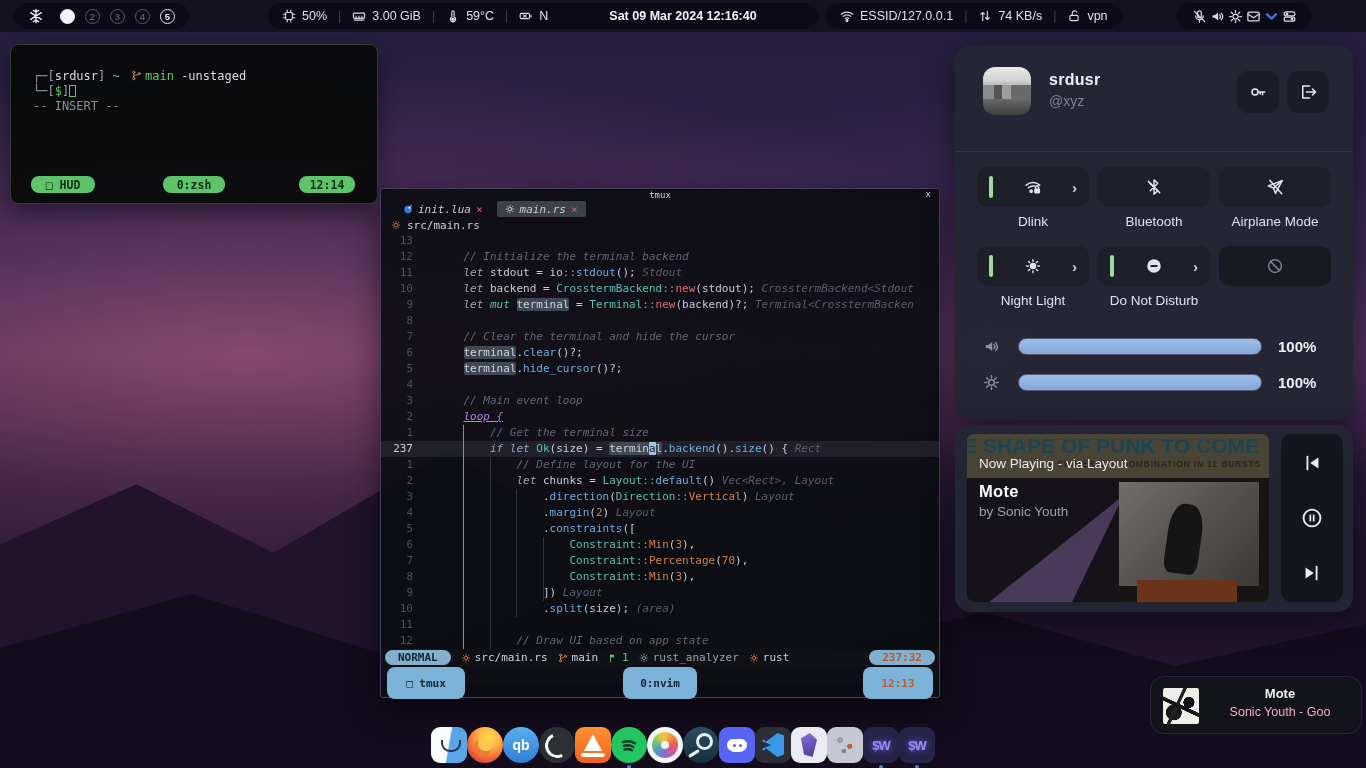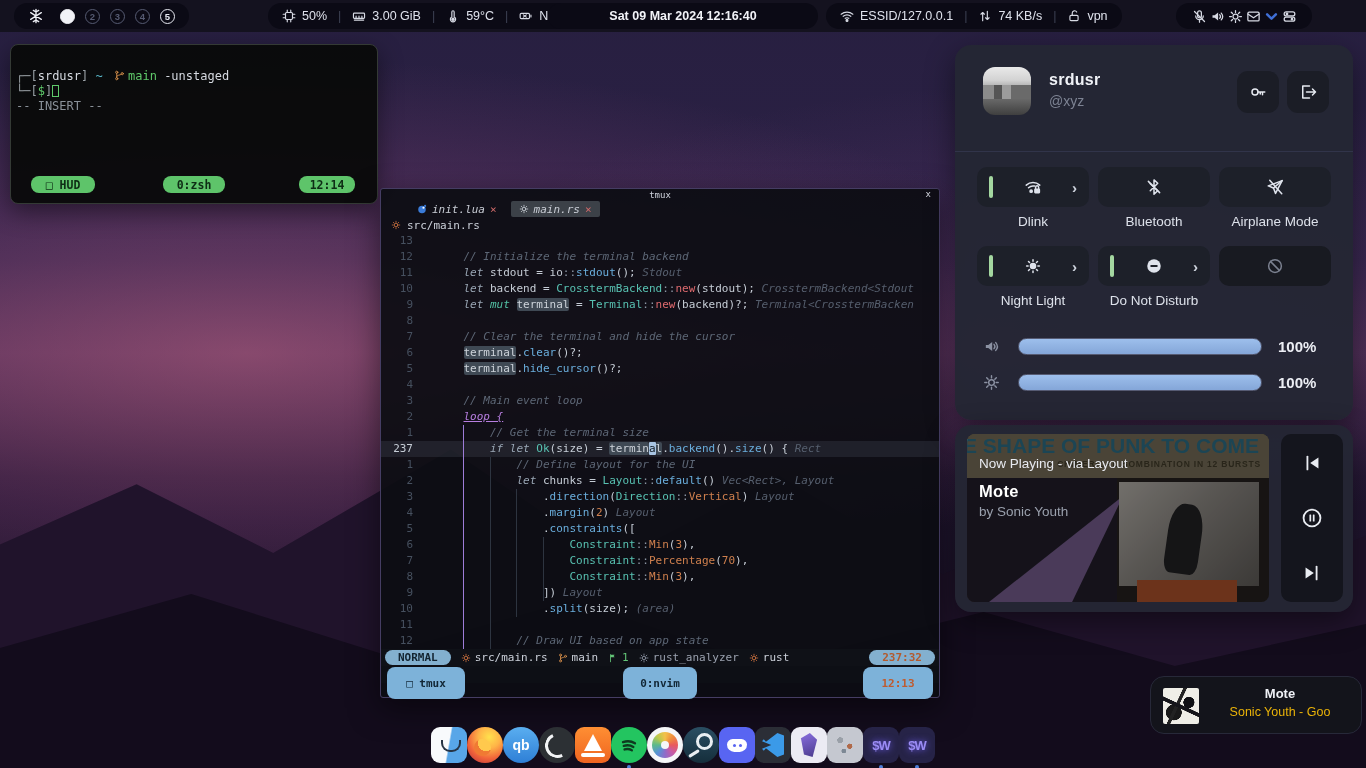--- a/index.html
+++ b/index.html
@@ -36,33 +36,33 @@
   .tb-tray{left:1176px;gap:0}
   .stat{display:flex;gap:6px}
   .sep{color:#3c4052;padding:0 3px}
   .tray-item{display:flex;align-items:center;justify-content:center;width:18px;height:18px;color:#d7dae4}
   .tray-item .i{width:15px;height:15px}
   .tray-item.accent{color:#3f6fd6}
   .tb-stats .i,.tb-net .i{color:#d7dae4}
 
   
   .hud{position:absolute;left:10px;top:44px;width:368px;height:160px;background:rgba(8,10,8,.94);border:1px solid #343a35;border-radius:8px;box-shadow:0 8px 24px rgba(0,0,0,.45);font-family:"DejaVu Sans Mono",monospace;font-size:12px;color:#d5d9e0;z-index:10}
-  .hud-body{position:absolute;left:5px;top:24px;line-height:15px;white-space:pre}
+  .hud-body{position:absolute;left:22px;top:24px;line-height:15px;white-space:pre}
   .hud .dim{color:#9aa1a6}.hud .teal{color:#58b7c9}.hud .grn{color:#5fc96a}
   .hud .branch-i{width:11px;height:11px;color:#d78f4a;vertical-align:-1px;margin:0 3px 0 4px}
   .cursor-hollow{display:inline-block;width:7px;height:12px;border:1px solid #5fc96a;vertical-align:-2px}
   .hud-mode{color:#8a9199;margin-top:2px}
   .hud-pill{position:absolute;bottom:10px;height:17px;border-radius:8px;background:#5ec46a;color:#0e2d15;font-weight:bold;font-size:11.5px;display:flex;align-items:center;justify-content:center;padding:0 10px}
   .hp-l{left:20px;min-width:64px}.hp-m{left:50%;transform:translateX(-50%);min-width:62px}.hp-r{right:22px;min-width:56px}
 
   
   .editor{position:absolute;left:380px;top:188px;width:560px;height:510px;background:rgba(12,13,18,.93);border:1px solid #453d63;border-radius:3px;box-shadow:0 10px 30px rgba(0,0,0,.5);z-index:10;font-family:"DejaVu Sans Mono",monospace}
   .ed-title{height:12px;display:flex;align-items:center;justify-content:center;position:relative;color:#cfd3dd;font-size:9px}
   .ed-close{position:absolute;right:8px;top:0;font-size:9px;color:#d3d6df}
-  .ed-tabs{height:16px;display:flex;align-items:stretch;padding-left:28px;gap:6px}
+  .ed-tabs{height:16px;display:flex;align-items:stretch;padding-left:14px;gap:6px}
   .tab{display:flex;align-items:center;gap:5px;padding:0 8px;font-size:11px;font-style:italic;color:#c8ccd4}
   .tab.active{background:#3c4148;border-radius:2px}
   .tab .i{width:10px;height:10px}
   .tab .tclose{color:#cf6a6a;font-style:normal}
   .ed-crumb{height:16px;display:flex;align-items:center;gap:6px;padding-left:10px;font-size:11px;color:#ccd1da}
   .ed-crumb .i{width:10px;height:10px;color:#c9703f}
   .code{position:relative;height:416px;overflow:hidden;font-size:11px;line-height:16px}
   .cl{display:flex;height:16px;white-space:pre}
   .cl .ln{width:40px;text-align:right;padding-right:8px;color:#46505f;flex:none}
   .cl.cur{background:rgba(125,140,158,.15)}
@@ -134,21 +134,21 @@
   
   .notif{position:absolute;left:1150px;top:676px;width:212px;height:58px;background:#13141b;border:1px solid #272939;border-radius:14px;z-index:20;display:flex;align-items:center}
   .notif-thumb{position:absolute;left:12px;top:11px;width:36px;height:36px;background:#efeee7;border-radius:2px;overflow:hidden}
   .notif-thumb::after{content:"";position:absolute;inset:0;background:
     linear-gradient(25deg,transparent 44%,#15151a 45% 52%,transparent 53%),
     linear-gradient(115deg,transparent 38%,#222 39% 45%,transparent 46%),
     radial-gradient(circle at 30% 68%,#191919 0 22%,transparent 23%),
     radial-gradient(circle at 72% 40%,#101014 0 16%,transparent 17%)}
   .notif-text{position:absolute;left:56px;right:8px;top:9px;text-align:center}
   .notif-title{font-size:13px;font-weight:bold;color:#f0f2f7}
-  .notif-sub{margin-top:4px;font-size:12.5px;color:#eab308}
+  .notif-sub{margin-top:4px;font-size:12.5px;color:#f9a8d4}
 
   
   .dock{position:absolute;left:50%;transform:translateX(-50%);top:727px;display:flex;z-index:20}
   .dock-item{position:relative;width:36px;height:36px}
   .dk{width:36px;height:36px;border-radius:9px;position:relative;display:flex;align-items:center;justify-content:center;font-weight:bold;overflow:hidden}
   .dot{position:absolute;left:16px;bottom:-6px;width:4px;height:4px;border-radius:50%;background:#4f7fd9}
   .dk-files{background:linear-gradient(100deg,#f8fafc 48%,#58a6e8 52%)}
   .dk-files::after{content:"";position:absolute;left:10px;top:13px;width:16px;height:10px;border:2px solid #273445;border-top:none;border-radius:0 0 9px 9px}
   .dk-firefox{border-radius:50%;background:radial-gradient(circle at 62% 28%,#ffe14d 0%,#ffb347 32%,#f2663a 62%,#b5283c 100%)}
   .dk-firefox::after{content:"";position:absolute;left:7px;top:12px;width:17px;height:17px;border-radius:50%;background:radial-gradient(circle at 70% 25%,#ffc94d 0 45%,#f07a33 46% 100%)}

